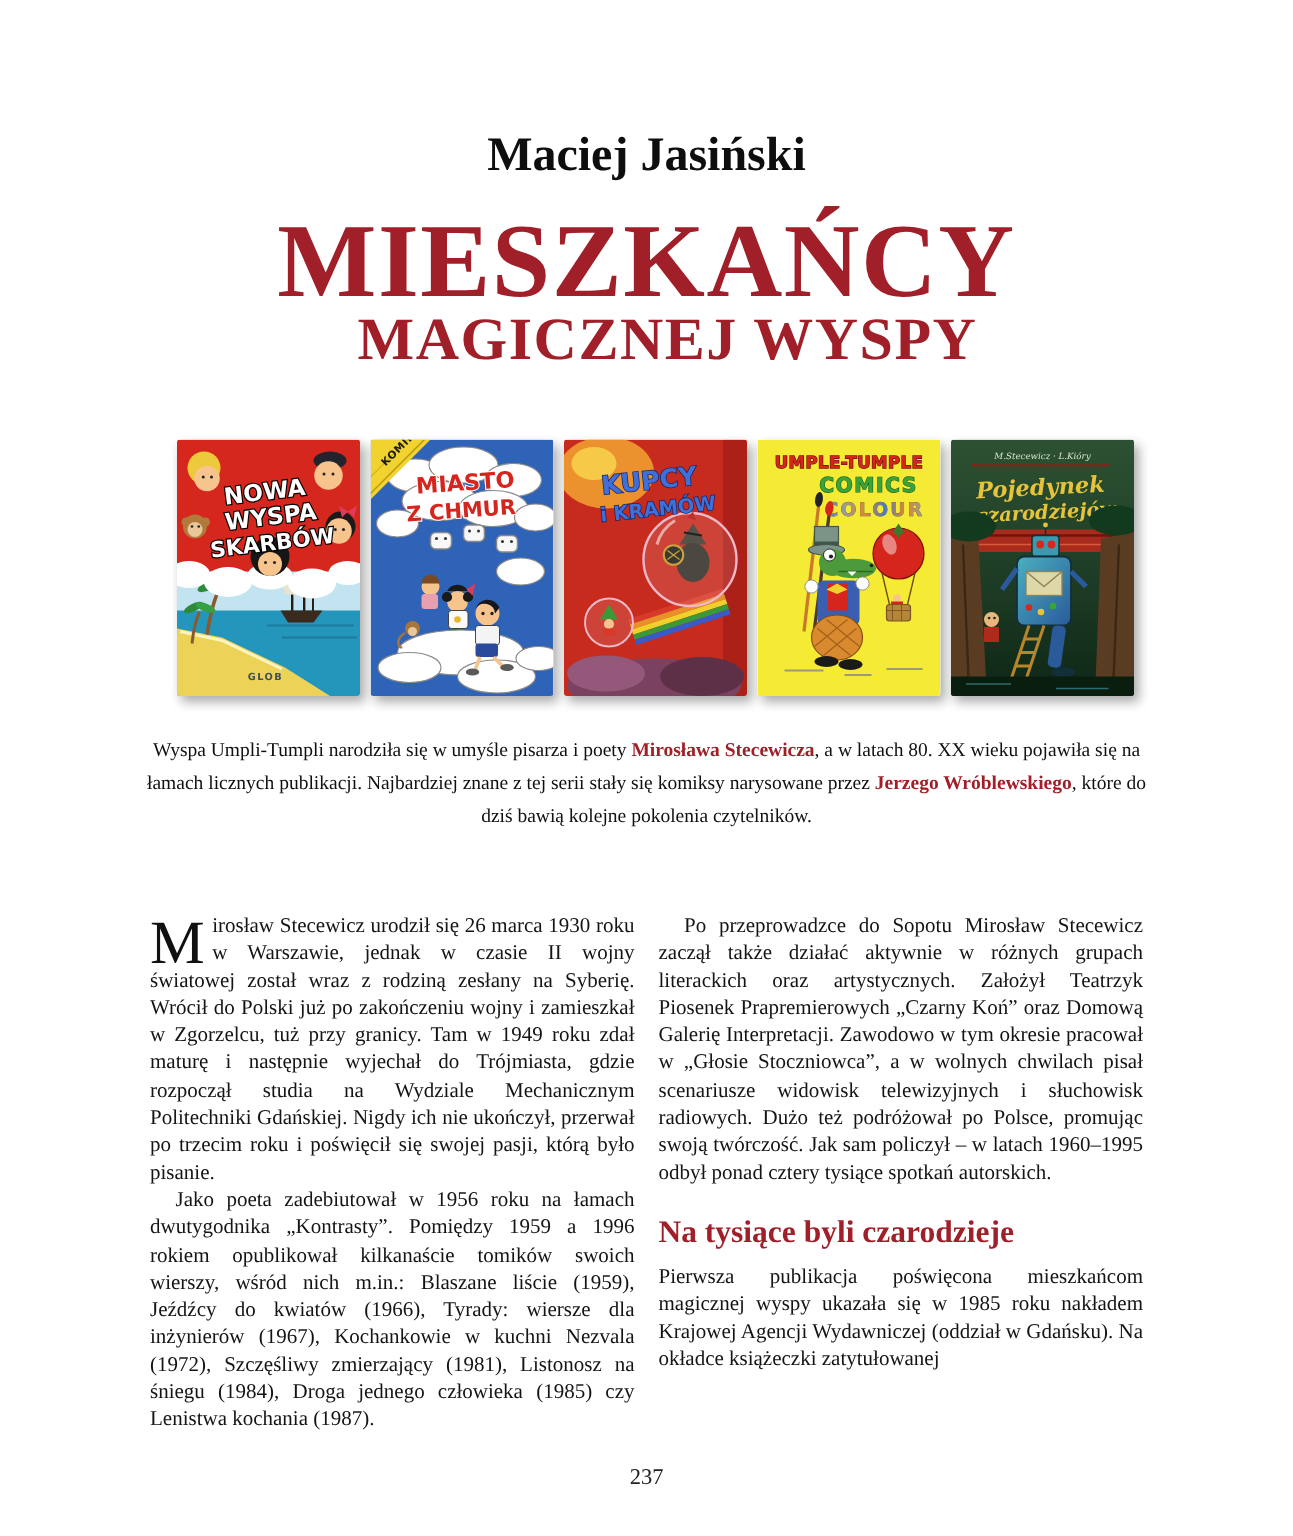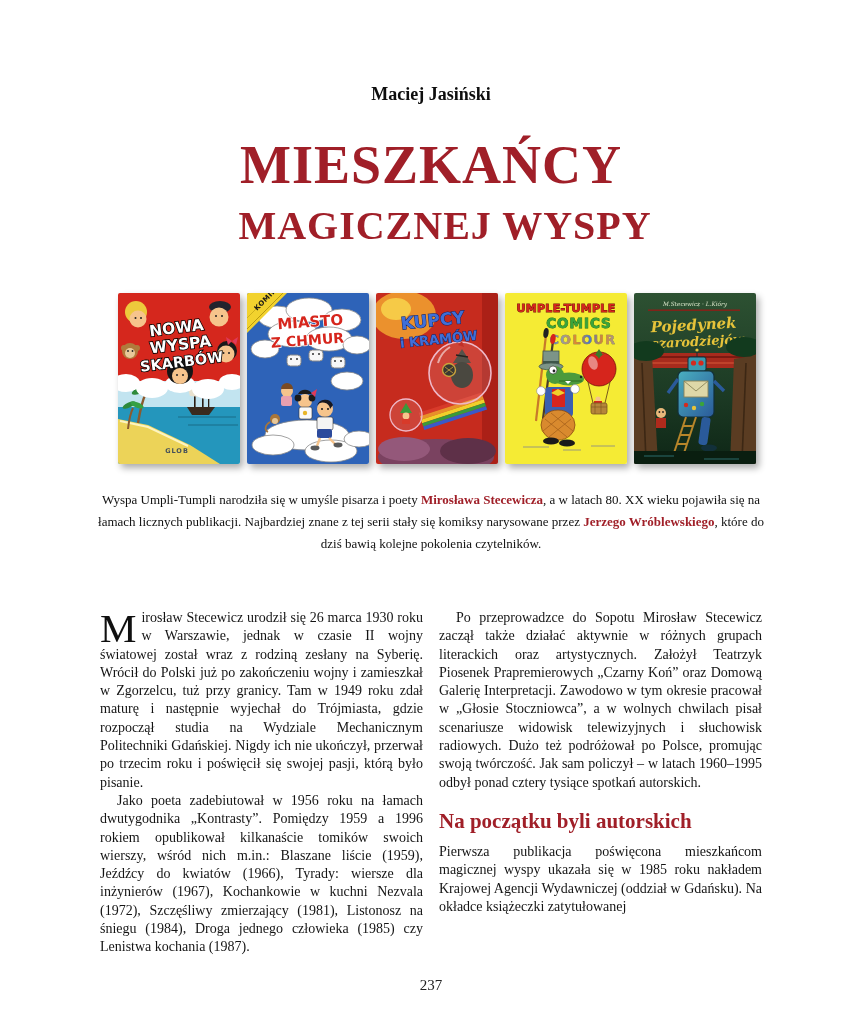--- a/index.html
+++ b/index.html
@@ -1,22 +1,22 @@
 <!DOCTYPE html>
 <html><head>
 <meta charset="utf-8">
 <style>
   html,body{margin:0;padding:0;background:#ffffff;}
   .page{position:relative;width:862px;height:1024px;background:#ffffff;
         font-family:"Liberation Serif",serif;color:#1b1b1b;overflow:hidden;}
 
   .author{position:absolute;top:84px;left:0;right:0;text-align:center;
-          font-size:18px;font-weight:bold;color:#0e0e0e;}
+          font-size:32px;font-weight:bold;color:#0e0e0e;}
   .title1{position:absolute;top:136px;left:0;right:0;text-align:center;
-          font-size:54px;font-weight:bold;color:#a01f28;letter-spacing:1px;line-height:1.1;}
+          font-size:70px;font-weight:bold;color:#a01f28;letter-spacing:1px;line-height:1.1;}
   .title2{position:absolute;top:204px;left:0;right:0;text-align:center;
           font-size:40px;font-weight:bold;color:#a01f28;letter-spacing:1px;line-height:1.1;padding-left:28px;}
 
   .covers{position:absolute;top:293px;left:118px;width:640px;display:flex;gap:7px;}
   .cover{width:122px;height:171px;flex:0 0 auto;border-radius:2px;overflow:hidden;
          box-shadow:3px 4px 7px rgba(0,0,0,0.33);background:#fff;}
   .cover svg{display:block;}
 
   .intro{position:absolute;top:489px;left:91px;width:680px;text-align:center;
          font-size:13px;line-height:21.8px;color:#101010;}
@@ -364,19 +364,19 @@
 
   <div class="intro"><span>Wyspa Umpli-Tumpli narodziła się w umyśle pisarza i poety </span><span class="seg-redbold">Mirosława Stecewicza</span><span>, a w latach 80. XX wieku pojawiła się na łamach licznych publikacji. Najbardziej znane z tej serii stały się komiksy narysowane przez </span><span class="seg-redbold">Jerzego Wróblewskiego</span><span>, które do dziś bawią kolejne pokolenia czytelników.</span></div>
 
   <div class="columns">
     <div class="col">
       <p><span class="dropcap">M</span><span><span>irosław Stecewicz urodził się 26 marca 1930 roku w Warszawie, jednak w czasie II wojny światowej został wraz z rodziną zesłany na Syberię. Wrócił do Polski już po zakończeniu wojny i zamieszkał w Zgorzelcu, tuż przy granicy. Tam w 1949 roku zdał maturę i następnie wyjechał do Trójmiasta, gdzie rozpoczął studia na Wydziale Mechanicznym Politechniki Gdańskiej. Nigdy ich nie ukończył, przerwał po trzecim roku i poświęcił się swojej pasji, którą było pisanie.</span></span></p>
       <p class="indent"><span>Jako poeta zadebiutował w 1956 roku na łamach dwutygodnika „Kontrasty”. Pomiędzy 1959 a 1996 rokiem opublikował kilkanaście tomików swoich wierszy, wśród nich m.in.: </span><span class="seg-italic">Blaszane liście</span><span> (1959), </span><span class="seg-italic">Jeźdźcy do kwiatów</span><span> (1966), </span><span class="seg-italic">Tyrady: wiersze dla inżynierów</span><span> (1967), </span><span class="seg-italic">Kochankowie w kuchni Nezvala</span><span> (1972), </span><span class="seg-italic">Szczęśliwy zmierzający</span><span> (1981), </span><span class="seg-italic">Listonosz na śniegu</span><span> (1984), </span><span class="seg-italic">Droga jednego człowieka</span><span> (1985) czy </span><span class="seg-italic">Lenistwa kochania</span><span> (1987).</span></p>
     </div>
     <div class="col">
       <p class="indent"><span>Po przeprowadzce do Sopotu Mirosław Stecewicz zaczął także działać aktywnie w różnych grupach literackich oraz artystycznych. Założył Teatrzyk Piosenek Prapremierowych „Czarny Koń” oraz Domową Galerię Interpretacji. Zawodowo w tym okresie pracował w „Głosie Stoczniowca”, a w wolnych chwilach pisał scenariusze widowisk telewizyjnych i słuchowisk radiowych. Dużo też podróżował po Polsce, promując swoją twórczość. Jak sam policzył – w latach 1960–1995 odbył ponad cztery tysiące spotkań autorskich.</span></p>
-      <h2 class="red-heading">Na początku byli autorskich</h2>
+      <h2 class="red-heading">Na tysiące byli czarodzieje</h2>
       <p><span>Pierwsza publikacja poświęcona mieszkańcom magicznej wyspy ukazała się w 1985 roku nakładem Krajowej Agencji Wydawniczej (oddział w Gdańsku). Na okładce książeczki zatytułowanej</span></p>
     </div>
   </div>
 
   <div class="pagenum">237</div>
 </div>
 
 </body></html>

